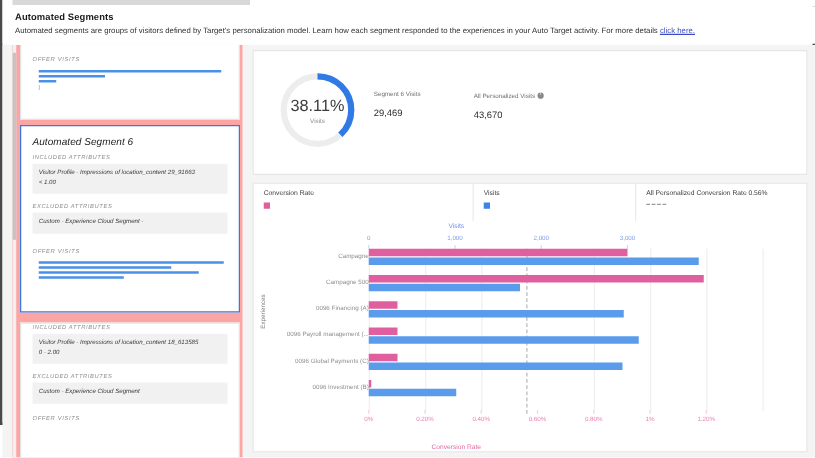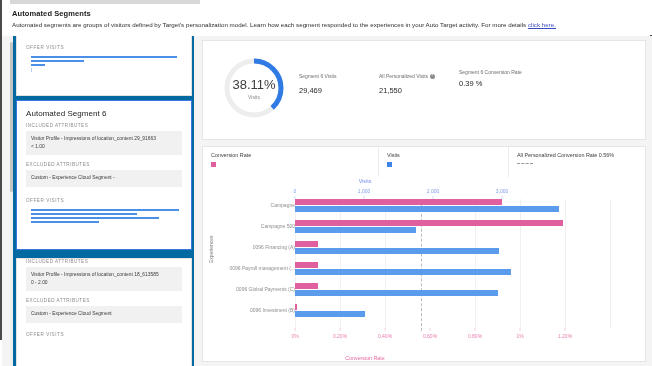--- a/index.html
+++ b/index.html
@@ -45,22 +45,23 @@
 
   
   .body-area {
     position: absolute; left: 0; top: 36px; width: 652px; height: 330px;
     background: #f4f4f4;
   }
 
   
   .left-col {
     position: absolute; left: 8px; top: 0; width: 184px; height: 330px;
-    background: #0369a1;
+    background: #fca5a5;
     overflow: hidden;
+    font-style: italic;
   }
   .scroll-rail {
     position: absolute; left: 0; top: 0; width: 3px; height: 330px;
     background: #f0f0f0;
   }
   .scroll-thumb {
     position: absolute; left: 0; top: 6px; width: 3px; height: 150px;
     background: #c4c4c4; border-radius: 2px;
   }
 
@@ -289,27 +290,23 @@
           </div>
         </div>
 
         <div class="kpi" style="left:96px;">
           <div class="kpi-name">Segment 6 Visits</div>
           <div class="kpi-val">29,469</div>
         </div>
 
         <div class="kpi" style="left:176px;">
           <div class="kpi-name"><span>All Personalized Visits</span><span class="info-dot"></span></div>
-          <div class="kpi-val">21,550</div>
-        </div>
-
-        <div class="kpi" style="left:256px;top:28px;">
-          <div class="kpi-name">Segment 6 Conversion Rate</div>
-          <div class="kpi-val" style="margin-top:3px;">0.39 %</div>
-        </div>
+          <div class="kpi-val">43,670</div>
+        </div>
+
       </div>
 
       <div class="chart-card">
 
         <div class="legend-row">
           <div class="legend-cell" style="width:176px;">
             <div class="legend-text">Conversion Rate</div>
             <div class="legend-swatch" style="background:#e0609f;"></div>
           </div>
           <div class="legend-cell" style="width:130px;">

